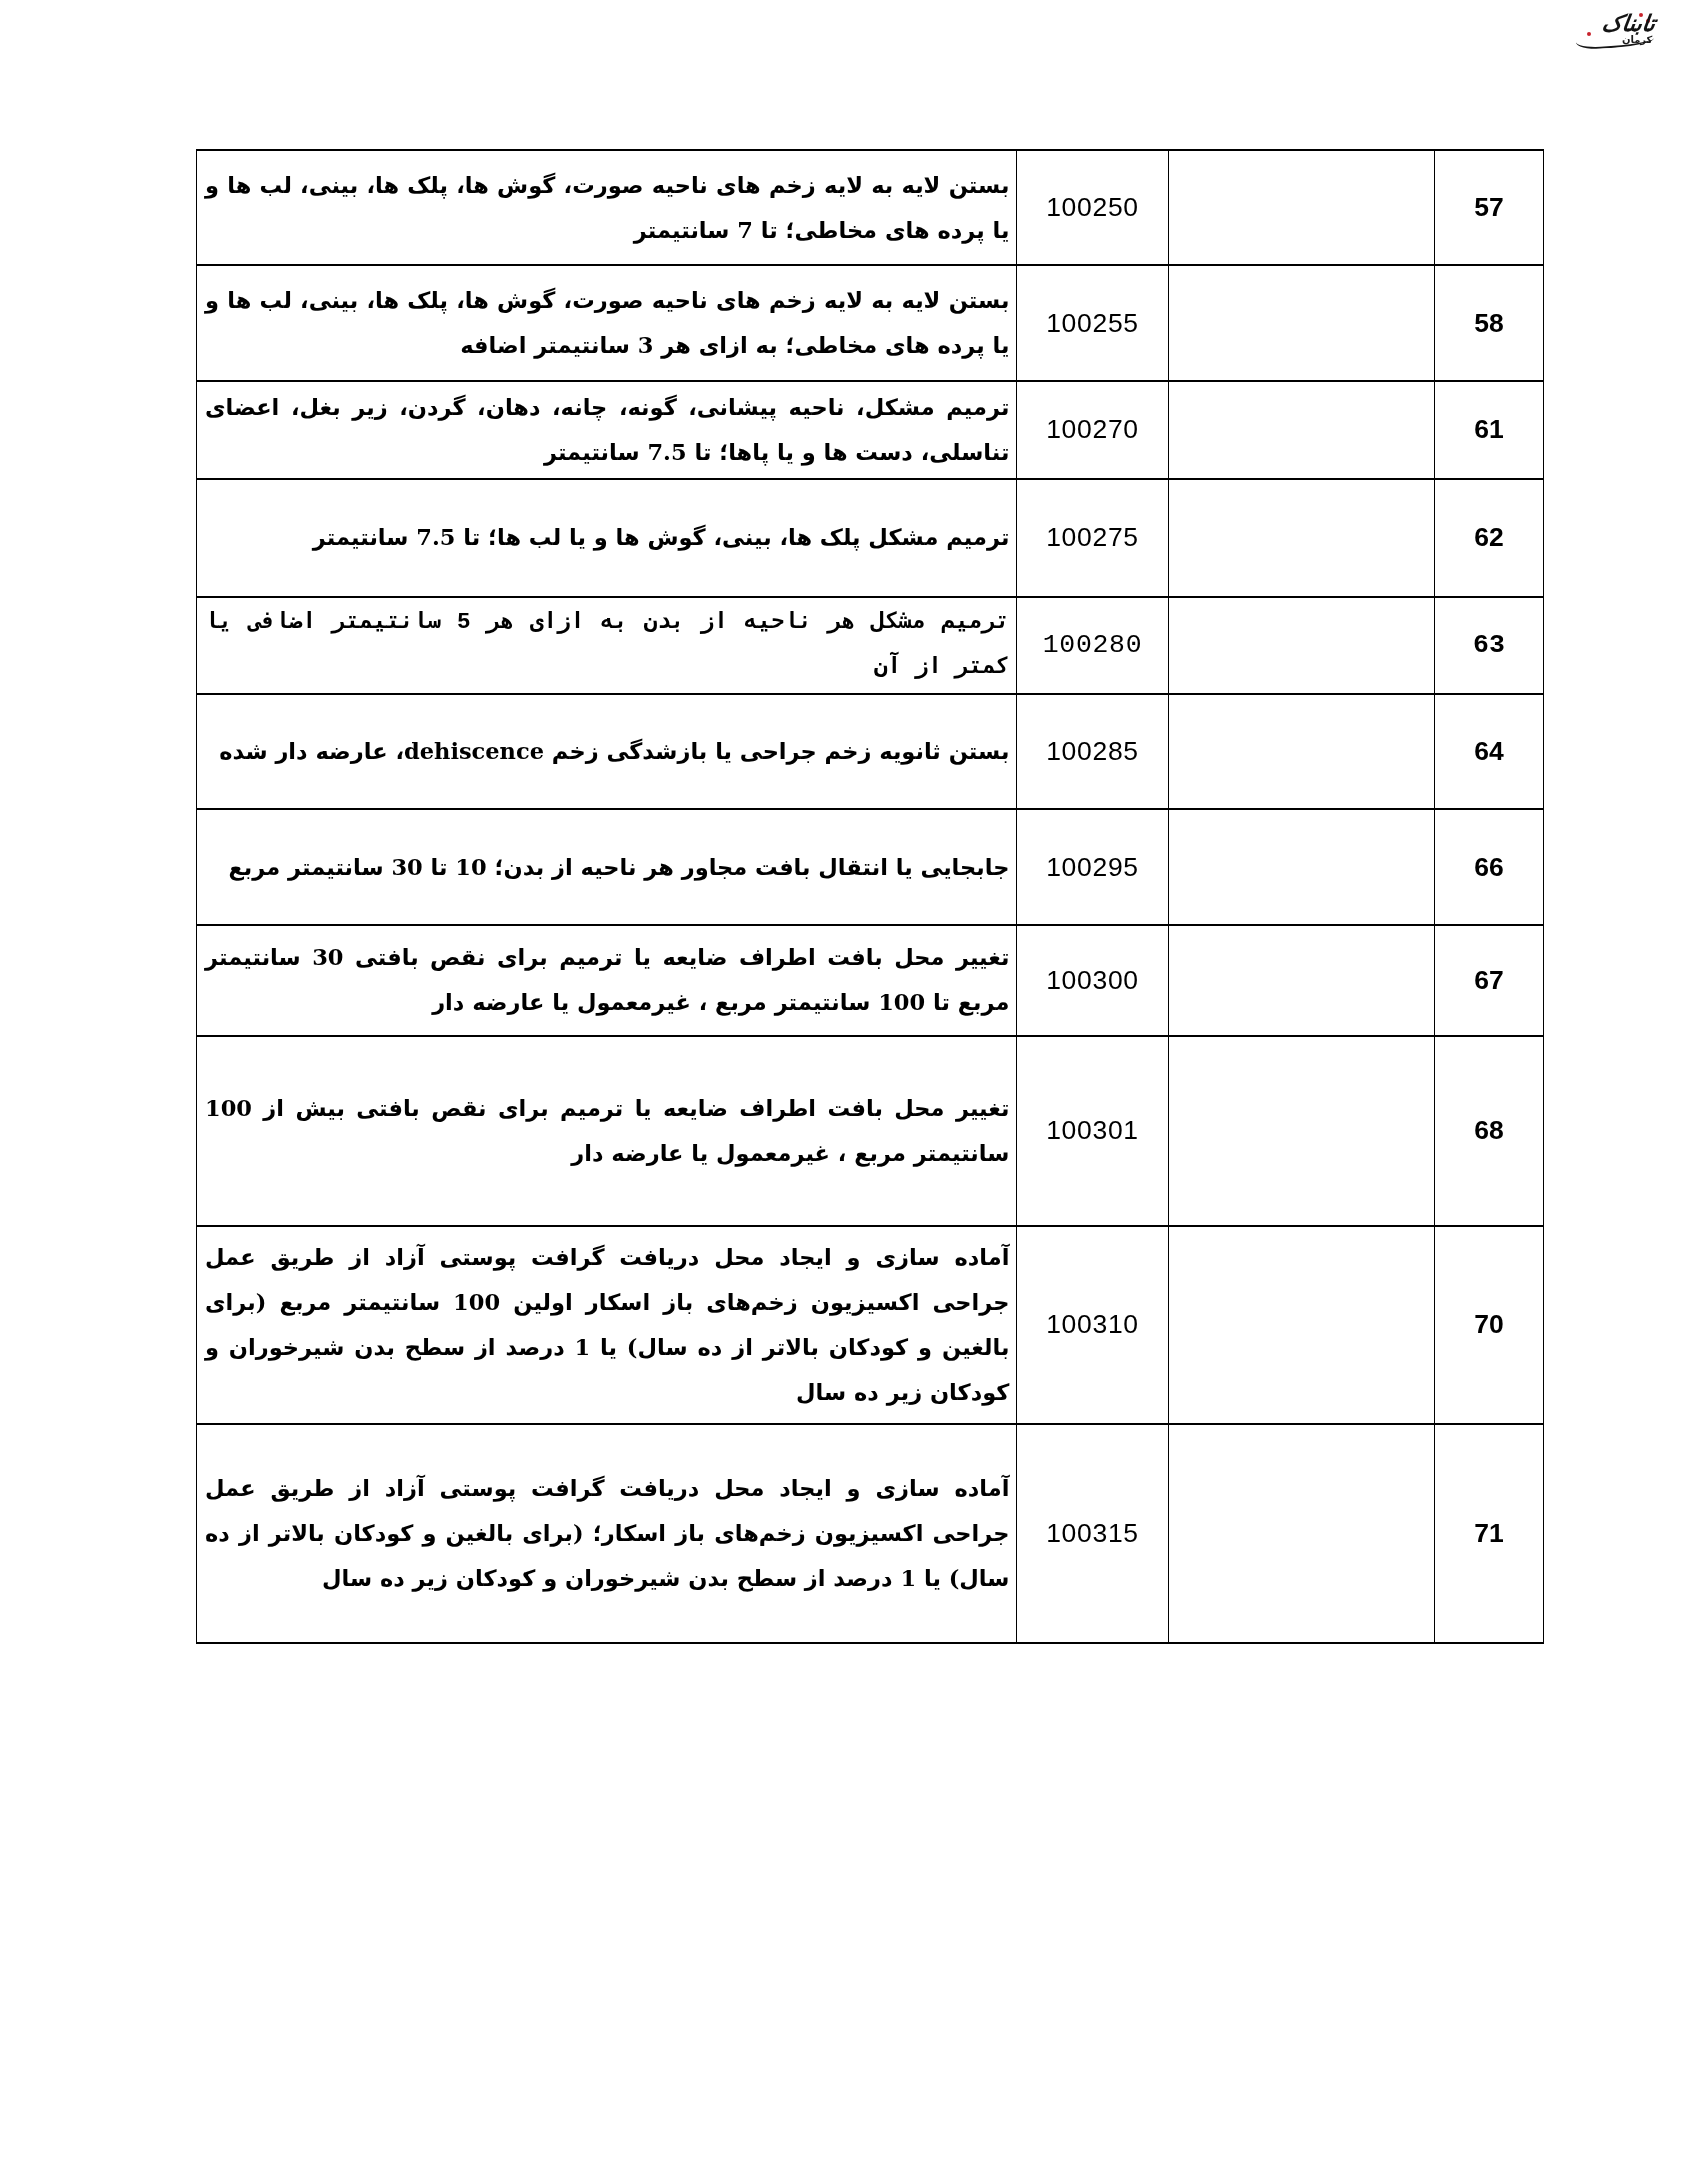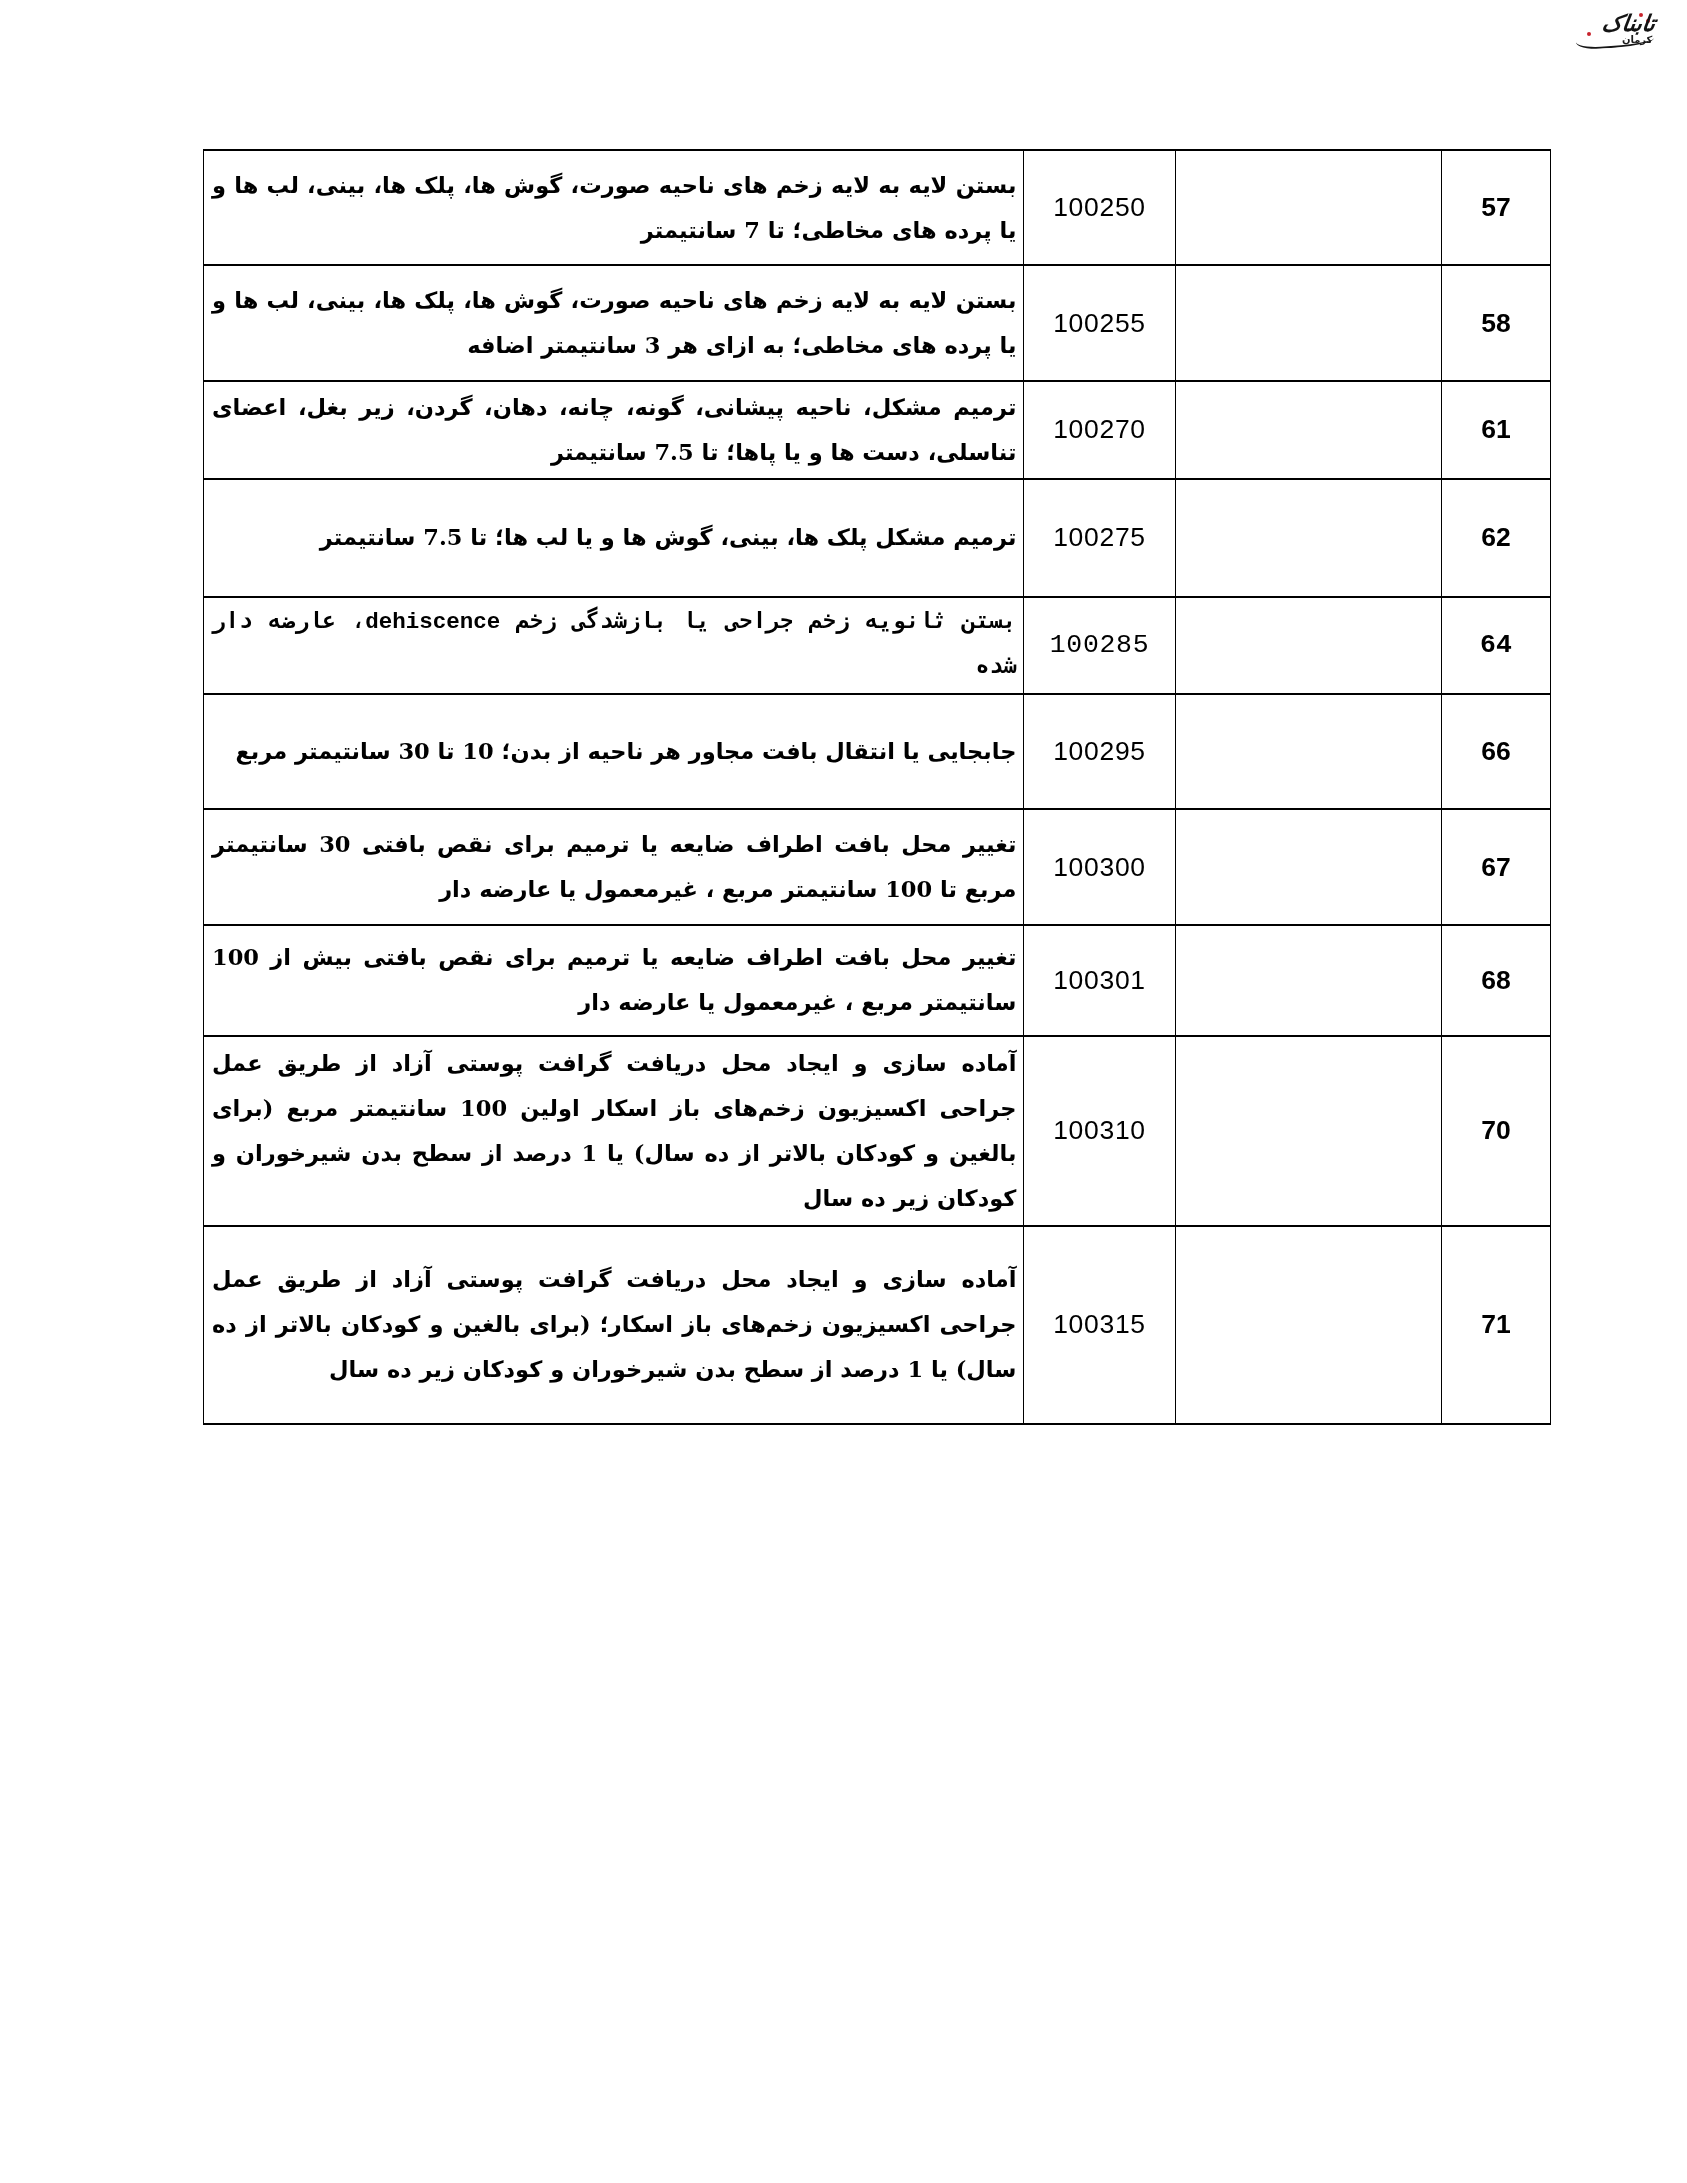--- a/index.html
+++ b/index.html
@@ -52,21 +52,21 @@
     border-radius:50%;
     background:#c8232c;
   }
   .logo .dot.d1{top:1.3px;right:12px;}
   .logo .dot.d2{top:6.6px;right:5.3px;}
   .logo .dot.d3{top:20px;right:64px;}
 
   
   table.doc-table{
     position:absolute;
-    left:203px;top:149px;
+    left:196px;top:149px;
     width:1346px;
     border-collapse:collapse;
     table-layout:fixed;
     padding-left:12px;
   }
   .doc-table td{
     border:1.3px solid #000;
     border-top-width:2.6px;
     border-bottom-width:2.6px;
     padding:0;
@@ -153,20 +153,26 @@
         <td class="tariff"></td>
         <td class="num">61</td>
       </tr>
       <tr>
         <td class="desc">ترمیم مشکل پلک ها، بینی، گوش ها و یا لب ها؛ تا 7.5 سانتیمتر</td>
         <td class="code">100275</td>
         <td class="tariff"></td>
         <td class="num">62</td>
       </tr>
       <tr>
+        <td class="desc">ترمیم مشکل هر ناحیه از بدن به ازای هر 5 سانتیمتر اضافی یا کمتر از آن</td>
+        <td class="code">100280</td>
+        <td class="tariff"></td>
+        <td class="num">63</td>
+      </tr>
+      <tr>
         <td class="desc">بستن ثانویه زخم جراحی یا بازشدگی زخم dehiscence، عارضه دار شده</td>
         <td class="code">100285</td>
         <td class="tariff"></td>
         <td class="num">64</td>
       </tr>
       <tr>
         <td class="desc">جابجایی یا انتقال بافت مجاور هر ناحیه از بدن؛ 10 تا 30 سانتیمتر مربع</td>
         <td class="code">100295</td>
         <td class="tariff"></td>
         <td class="num">66</td>

